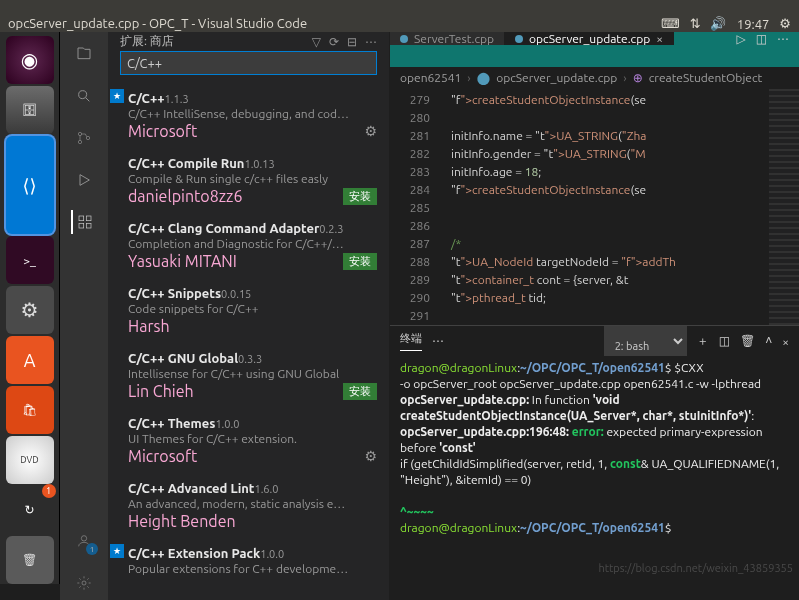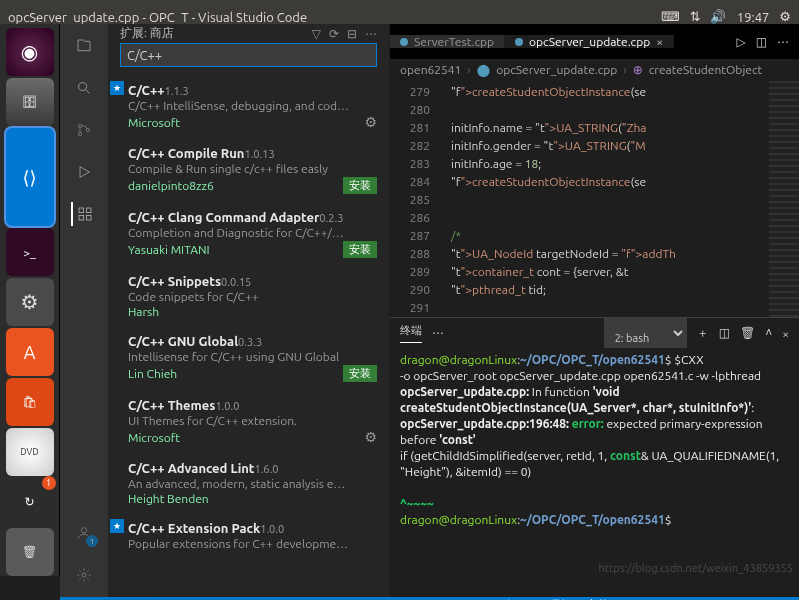--- a/index.html
+++ b/index.html
@@ -1,17 +1,17 @@
 <!DOCTYPE html>
 <html><head>
 <meta charset="utf-8">
 <style>
 *{margin:0;padding:0;box-sizing:border-box;font-family:"Ubuntu","Segoe UI",sans-serif;font-size:12px}
 body{background:#1e1e1e;color:#ccc;width:799px;height:600px;overflow:hidden;position:relative}
-.topbar{height:24px;background:#3c3b37;display:flex;align-items:flex-end;padding:0 8px;color:#dfdbd2}
+.topbar{height:24px;background:#3c3b37;display:flex;align-items:flex-start;padding:16px 8px;color:#dfdbd2}
 .topbar .title{flex:1;font-size:13px}
 .topbar .tray{display:flex;gap:10px;align-items:center}
 .topbar .tray span{font-size:13px}
 .main{display:flex;height:552px}
 .launcher{width:60px;background:#2c2c2c;display:flex;flex-direction:column;align-items:center;padding-top:4px;gap:2px;border-right:1px solid #000}
 .launcher .licon{width:48px;height:48px;border-radius:6px;display:flex;align-items:center;justify-content:center;position:relative}
 .licon.ubuntu{background:radial-gradient(circle,#5e2750,#2c001e)}
 .licon.files{background:linear-gradient(#6b6b6b,#3a3a3a)}
 .licon.code{background:#0078d4;box-shadow:0 0 0 2px #5294e2}
 .licon.term{background:#300a24}
@@ -33,25 +33,25 @@
 .sbhead .hicn{opacity:.7;cursor:pointer}
 .search{padding:0 12px 8px}
 .search input{width:100%;background:#3c3c3c;border:1px solid #007fd4;color:#ccc;padding:4px 6px;font-size:13px;outline:none}
 .extlist{flex:1;overflow:auto}
 .ext{padding:8px 12px 8px 20px;position:relative;cursor:pointer}
 .ext .star{position:absolute;left:2px;top:6px;color:#fff;background:#007acc;width:14px;height:14px;font-size:9px;display:flex;align-items:center;justify-content:center}
 .ext .name{color:#e8e8e8;font-size:13px;font-weight:600}
 .ext .ver{color:#999;font-size:11px;}
 .ext .desc{color:#999;font-size:12px;margin-top:2px;white-space:nowrap;overflow:hidden;text-overflow:ellipsis}
 .ext .row{display:flex;align-items:center;margin-top:2px}
-.ext .pub{color:#86efac;font-size:12px;flex:1}
+.ext .pub{color:#f9a8d4;font-size:16px;flex:1}
 .ext .btn{background:#327e36;color:#fff;padding:1px 6px;font-size:11px}
 .ext .gear{color:#999;font-size:14px}
 .editor{flex:1;display:flex;flex-direction:column;min-width:0}
-.tabs{height:35px;background:#000000;display:flex;align-items:center}
+.tabs{height:35px;background:#0f766e;display:flex;align-items:flex-start}
 .tab{padding:0 10px;display:flex;align-items:center;gap:6px;background:#2d2d2d;color:#969696;font-size:13px;border-right:1px solid #1e1e1e;white-space:nowrap}
 .tab.active{background:#1e1e1e;color:#fff}
 .tab .dot{width:8px;height:8px;border-radius:50%;background:#519aba}
 .tab .x{opacity:.7}
 .tabs .actions{margin-left:auto;display:flex;align-items:center;gap:10px;padding:0 10px;color:#ccc}
 .crumbs{height:22px;background:#1e1e1e;display:flex;align-items:center;padding:0 10px;gap:6px;color:#a0a0a0;font-size:12px;border-bottom:1px solid #1e1e1e}
 .crumbs .sep{opacity:.5}
 .code{flex:1;display:flex;background:#1e1e1e;font-family:Consolas,monospace;font-size:13px;overflow:hidden;position:relative}
 .gutter{width:50px;text-align:right;color:#858585;padding:2px 10px 0 0;line-height:18px}
 .lines{flex:1;padding-top:2px;line-height:18px;white-space:pre;color:#d4d4d4;overflow:hidden}

